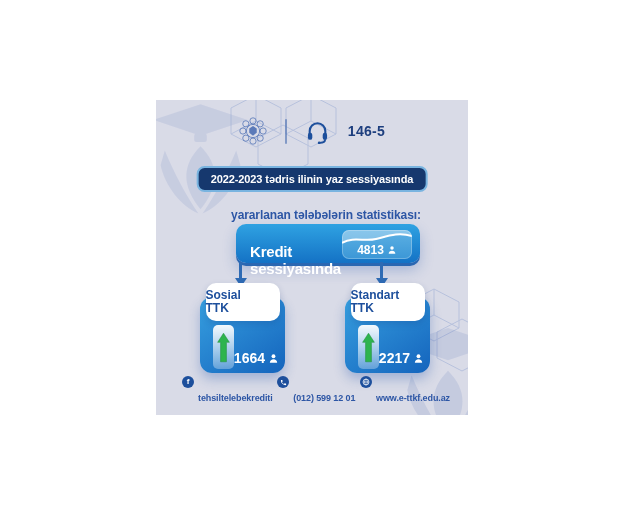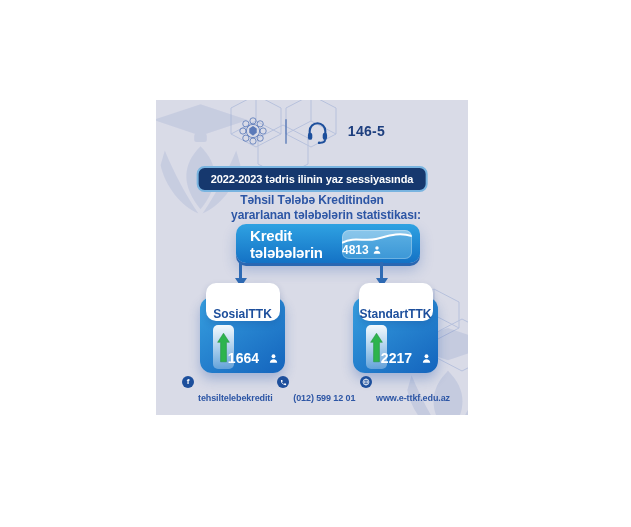--- a/index.html
+++ b/index.html
@@ -27,53 +27,53 @@
   .sub-line { position:absolute; left:0; right:0; text-align:center; color:#2d56a5;
               font-size:12px; font-weight:bold; letter-spacing:-.1px; }
   .sub-line.l1 { top:93px; }
   .sub-line.l2 { top:108px;margin-left:28px; }
 
   
   .total-box { position:absolute; left:80px; top:124px; width:184px; height:39px;
                border-radius:10px;
                background:linear-gradient(180deg,#2fa2e2 0%,#1472c5 100%);
                box-shadow:0 3px 0 #2a67b2, 0 7px 14px rgba(30,80,170,.28); }
-  .total-label { position:absolute; left:14px; top:3px; color:#fff; font-weight:bold;
+  .total-label { position:absolute; left:14px; top:19px; color:#fff; font-weight:bold;
                  font-size:15px; line-height:17px; letter-spacing:-.2px; }
   .chip { position:absolute; right:8px; top:6px; width:70px; height:29px; border-radius:7px;
           background:linear-gradient(180deg,#5db1e4,#3c97d6); overflow:hidden;
           box-shadow:inset 0 0 0 1px rgba(255,255,255,.25); }
   .chip-wave { position:absolute; left:0; top:0; width:70px; height:16px; }
   .chip-value { position:absolute; left:0; right:0; bottom:2px; display:flex;
-                align-items:center; gap:3px;
+                justify-content:center; align-items:center; gap:3px;
                 color:#fff; font-size:12px; font-weight:bold; }
 
   
   .stem { position:absolute; width:3px; height:17px; top:162px; background:#2e6bb4; }
   .stem.left { left:83px; }  .stem.right { left:224px; }
   .arrowhead { position:absolute; top:178px; width:0; height:0;
                border-left:6px solid transparent; border-right:6px solid transparent;
                border-top:9px solid #2e6bb4; }
   .arrowhead.left { left:78.5px; } .arrowhead.right { left:219.5px; }
 
   
   .card { position:absolute; top:197px; width:85px; height:76px; border-radius:12px;
           background:linear-gradient(145deg,#37a0e0 0%,#1464bd 100%);
           box-shadow:0 6px 12px rgba(30,80,170,.30); }
-  .card.left { left:44px; } .card.right { left:197px;text-decoration:underline; }
+  .card.left { left:44px; } .card.right { left:189px;text-decoration:underline; }
   .card-label { position:absolute; left:50%; transform:translateX(-50%); top:-14px;
                 width:74px; height:38px; background:#ffffff; border-radius:10px;
-                box-shadow:0 3px 7px rgba(20,50,120,.20); display:flex; flex-direction:row;
-                align-items:flex-end; justify-content:center; color:#1d4f9c;
+                box-shadow:0 3px 7px rgba(20,50,120,.20); display:flex; flex-direction:column;
+                align-items:flex-start; justify-content:center; color:#1d4f9c;
                 font-size:12px; font-weight:bold; line-height:13px; }
   .trend-bar { position:absolute; left:13px; top:28px; width:21px; height:44px; border-radius:5px;
                background:linear-gradient(180deg,rgba(255,255,255,.95),rgba(255,255,255,.30));
                display:flex; align-items:center; justify-content:center; }
   .card-value { position:absolute; right:6px; bottom:7px; display:flex; align-items:center;
-                gap:9px; color:#fff; font-size:14px; font-weight:bold; }
+                gap:3px; color:#fff; font-size:14px; font-weight:bold; }
 
   
   .footer { position:absolute; left:0; right:0; top:272px; height:20px; display:flex;
             align-items:center; justify-content:space-between; padding:0 18px 0 26px; }
   .f-item { display:flex; align-items:center; gap:4px; }
   .f-ico { width:12px; height:12px; border-radius:50%; background:#1d4f9c; display:flex;
            align-items:center; justify-content:center; flex:0 0 auto; }
   .f-ico span { color:#fff; font-size:8px; font-weight:bold; line-height:1; }
   .f-label { font-size:9px; font-weight:bold; color:#2d56a5; letter-spacing:-.1px; white-space:nowrap;margin-top:31px; }
 </style>
@@ -136,27 +136,26 @@
         <path d="M4.5 15v-3.5a7.5 7.5 0 0 1 15 0V15" fill="none" stroke="#1d4f9c" stroke-width="2" stroke-linecap="round"></path>
         <rect x="2.8" y="13.2" width="4.2" height="6.8" rx="2.1" fill="#1d4f9c"></rect>
         <rect x="17" y="13.2" width="4.2" height="6.8" rx="2.1" fill="#1d4f9c"></rect>
         <path d="M19.3 20c0 1.9-2.4 2.9-5.2 2.9" fill="none" stroke="#1d4f9c" stroke-width="1.8" stroke-linecap="round"></path>
         <circle cx="13.6" cy="22.9" r="1.3" fill="#1d4f9c"></circle>
       </svg>
       <div class="hotline">146-5</div>
     </div>
 
     <div class="badge">2022-2023 tədris ilinin yaz sessiyasında</div>
-    <div class="sub-line l1">Təhsil Tələbə Kreditindən</div>
     <div class="sub-line l2">yararlanan tələbələrin statistikası:</div>
 
     <div class="total-box">
       <div class="total-label">
         <div>Kredit</div>
-        <div>tələbələrin</div>
+        <div>sessiyasında</div>
       </div>
       <div class="chip">
         <svg class="chip-wave" viewBox="0 0 70 16" preserveAspectRatio="none">
           <path d="M0 13 C 12 6 22 12 34 9 C 46 6 56 2 70 6 L70 0 L0 0 Z" fill="rgba(255,255,255,0.28)"></path>
           <path d="M0 13 C 12 6 22 12 34 9 C 46 6 56 2 70 6" stroke="#ffffff" stroke-width="2" fill="none"></path>
         </svg>
         <div class="chip-value">
           <span>4813</span>
           <svg width="10" height="10" viewBox="0 0 24 24">
             <circle cx="12" cy="7" r="4.2" fill="#ffffff"></circle>

